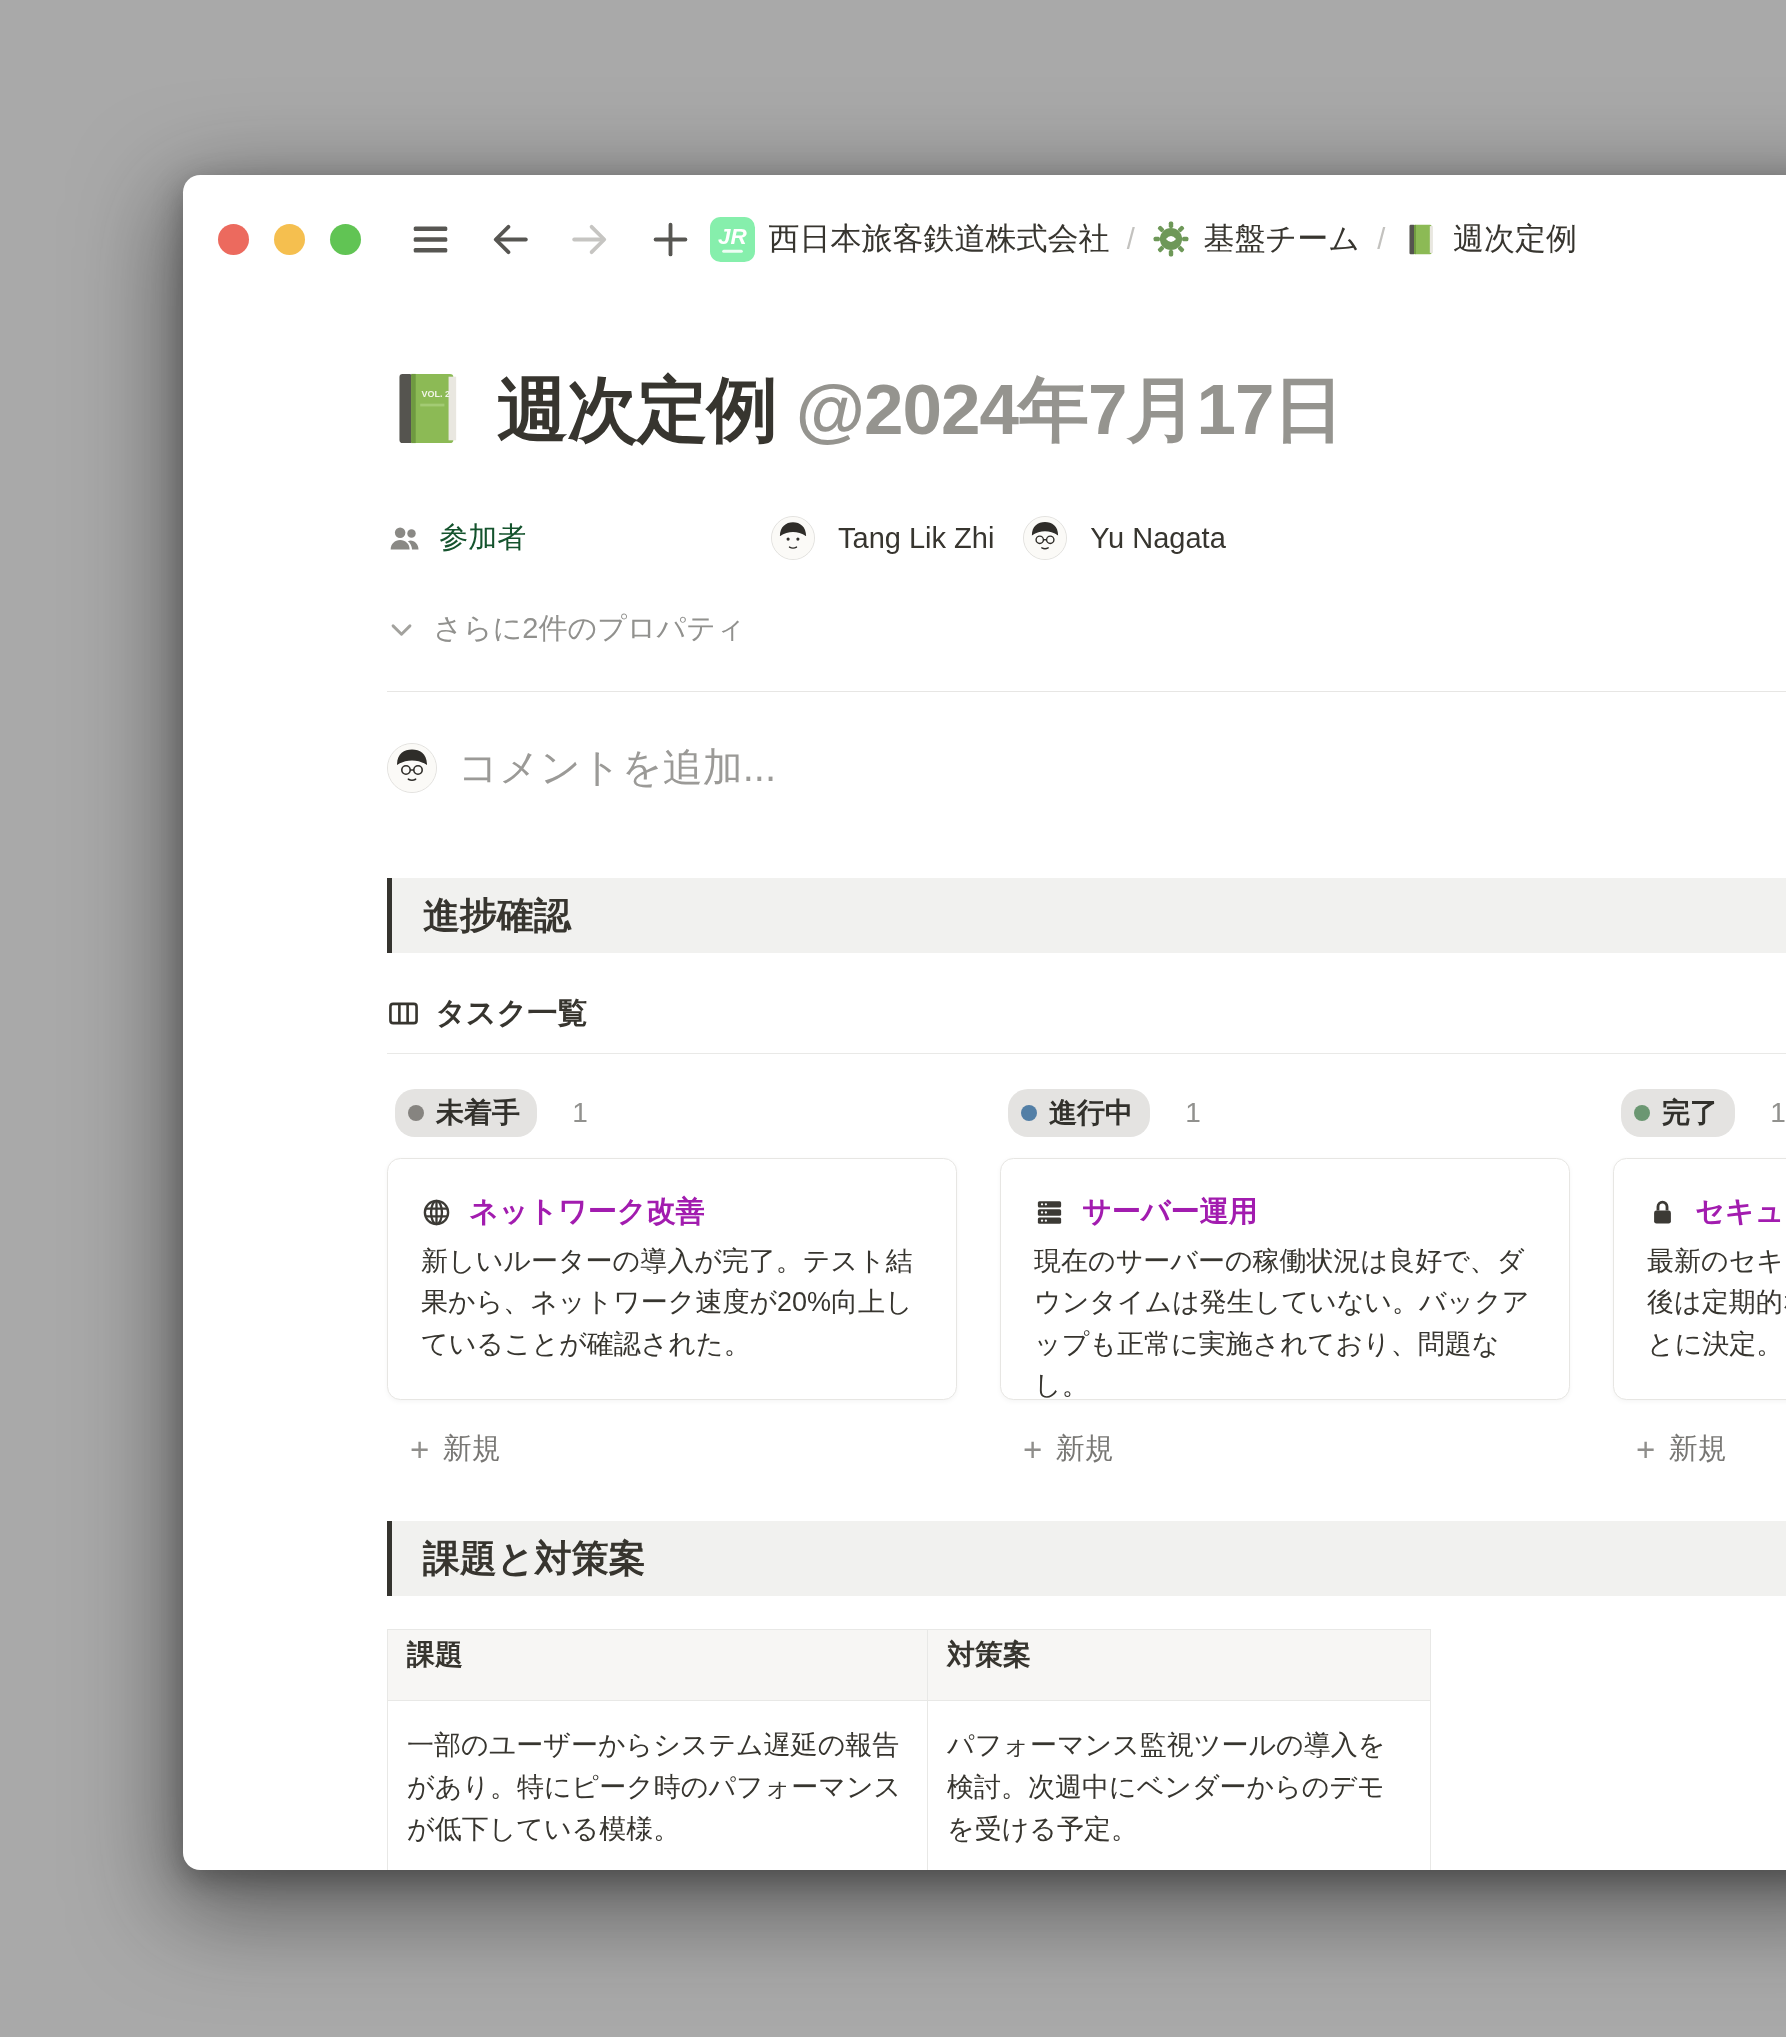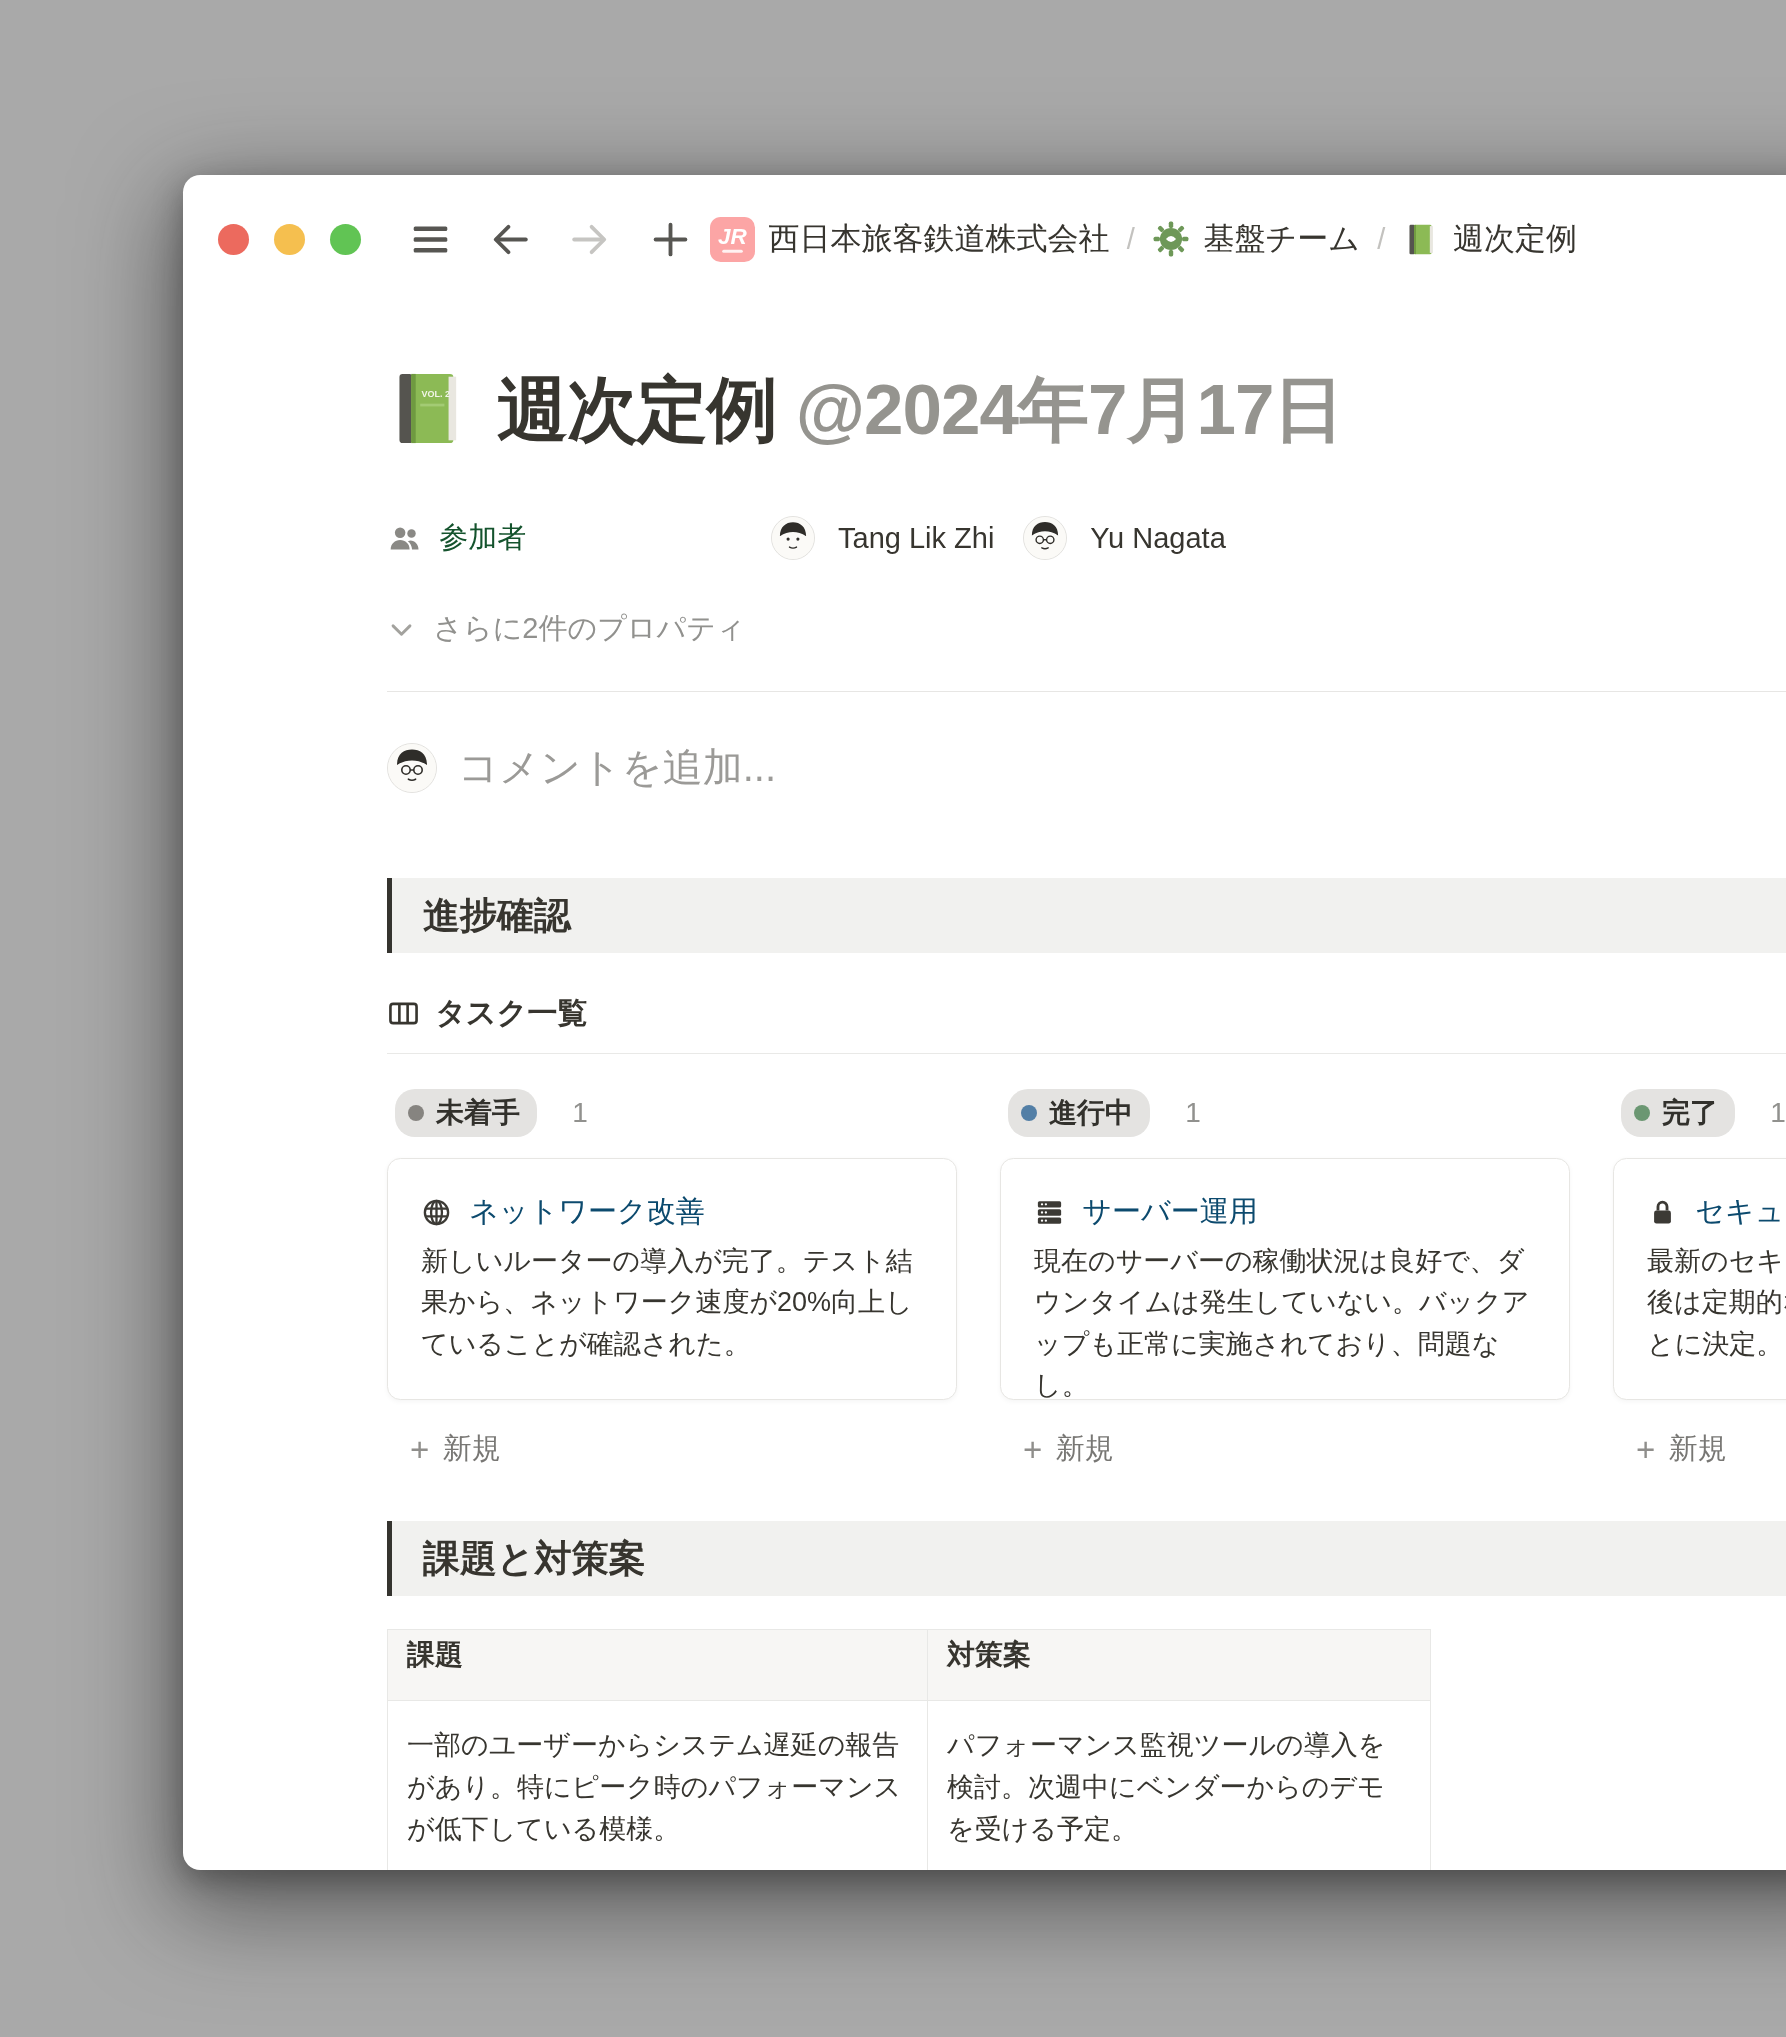--- a/index.html
+++ b/index.html
@@ -62,21 +62,21 @@
   .pill-row { display:flex; align-items:center; padding-left:7.7px; }
   .pill { display:inline-flex; align-items:center; gap:11.5px; background:#e4e3e1; border-radius:20px; padding:4.8px 17.3px 4.8px 13.4px; height:48px; }
   .pill-dot { width:16.3px; height:16.3px; border-radius:50%; }
   .pill-label { font-size:28px; font-weight:600; color:#32312c; }
   .col-count { margin-left:35px; font-size:28px; color:#91918e; }
   .card {
     margin-top:21px; background:#fff; border:1px solid #e7e6e3; border-radius:13.4px;
     padding:33px 33px 29px 33px; height:242px; box-shadow:0 1.9px 5.8px rgba(15,15,15,.04); overflow:hidden;
   }
   .card-title-row { display:flex; align-items:center; gap:17.3px; }
-  .card-title { font-size:29px; font-weight:400; color:#0c4a6e; white-space:nowrap; }
+  .card-title { font-size:29px; font-weight:700; color:#a21caf; white-space:nowrap; }
   .card-body { margin-top:9px; font-size:27px; line-height:1.53; color:#37352f; }
   .card-body .line { white-space:nowrap; }
   .new-row { display:flex; align-items:center; gap:13.4px; margin-top:29px; padding-left:23px; color:#787774; font-size:29px; }
   .plus-glyph { font-size:33px; line-height:1; color:#8f8e8b; font-weight:400; }
 
   
   table.issues { border-collapse:collapse; margin-top:33px; width:1043px; table-layout:fixed; }
   table.issues th, table.issues td { border:1px solid #e8e8e6; vertical-align:top; text-align:left; }
   table.issues th { background:#f7f6f4; font-size:28px; font-weight:700; color:#37352f; padding:6px 19px; height:71px; }
   table.issues td { font-size:27px; line-height:1.56; color:#37352f; padding:23px 19px 25px 19px; }
@@ -120,21 +120,21 @@
       </span>
       <span class="nav-btn">
         <svg width="35" height="35" viewBox="0 0 20 20" fill="none" stroke="#575652" stroke-width="2.2" stroke-linecap="round">
               <path d="M10 1.5 V18.5"></path>
               <path d="M1.5 10 H18.5"></path>
             </svg>
       </span>
     </div>
     <div class="breadcrumb">
       <span class="crumb">
-        <span class="jr-badge" style="background-color: #fca5a5;">
+        <span class="jr-badge" style="background-color: #86efac;">
           <svg width="45" height="45" viewBox="0 0 24 24" style="font-size:32px">
             <text x="12" y="14.5" text-anchor="middle" font-family="Liberation Sans, sans-serif" font-size="12" font-weight="800" font-style="italic" fill="#ffffff">JR</text>
             <rect x="6.5" y="17.5" width="11" height="1.6" rx="0.8" fill="#ffffff" opacity="0.85"></rect>
           </svg>
         </span>
         <span>西日本旅客鉄道株式会社</span>
       </span>
       <span class="crumb-sep">/</span>
       <span class="crumb">
         <svg width="38" height="38" viewBox="0 0 24 24">

